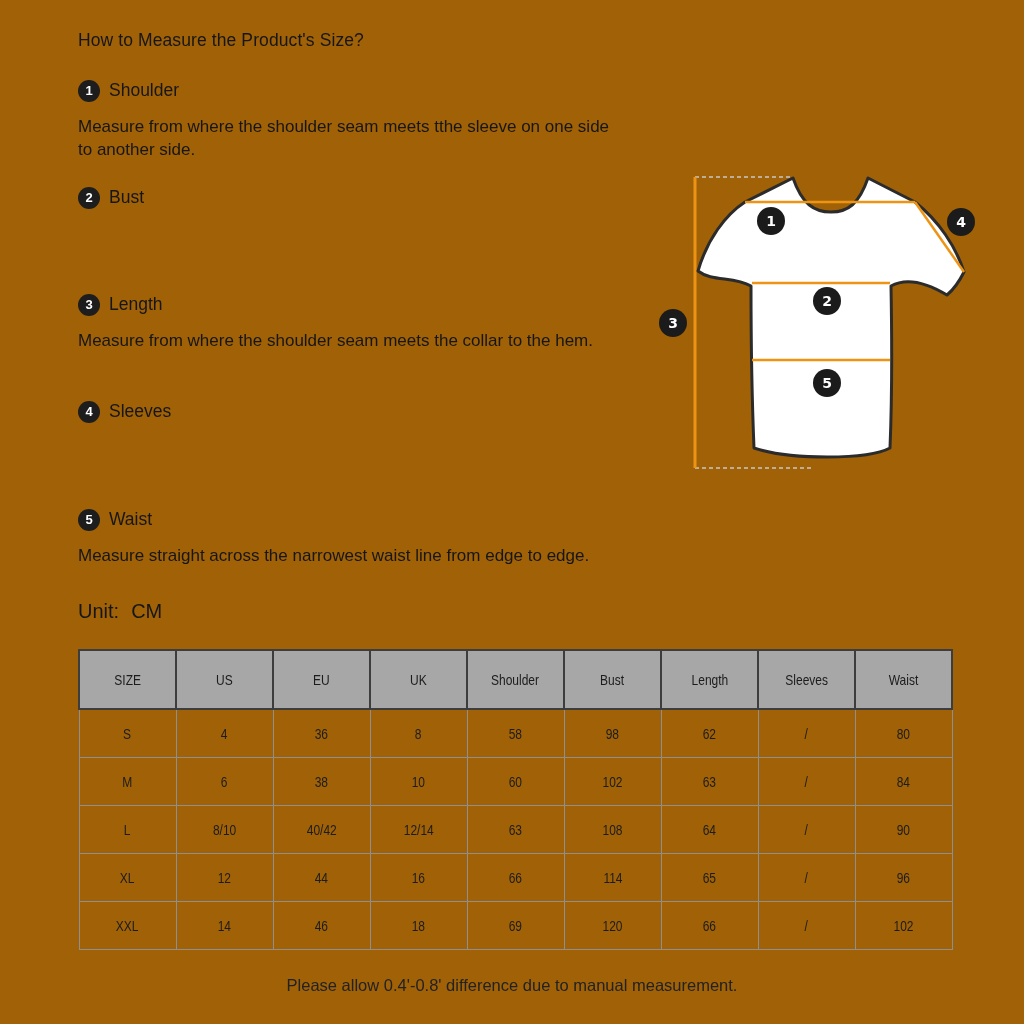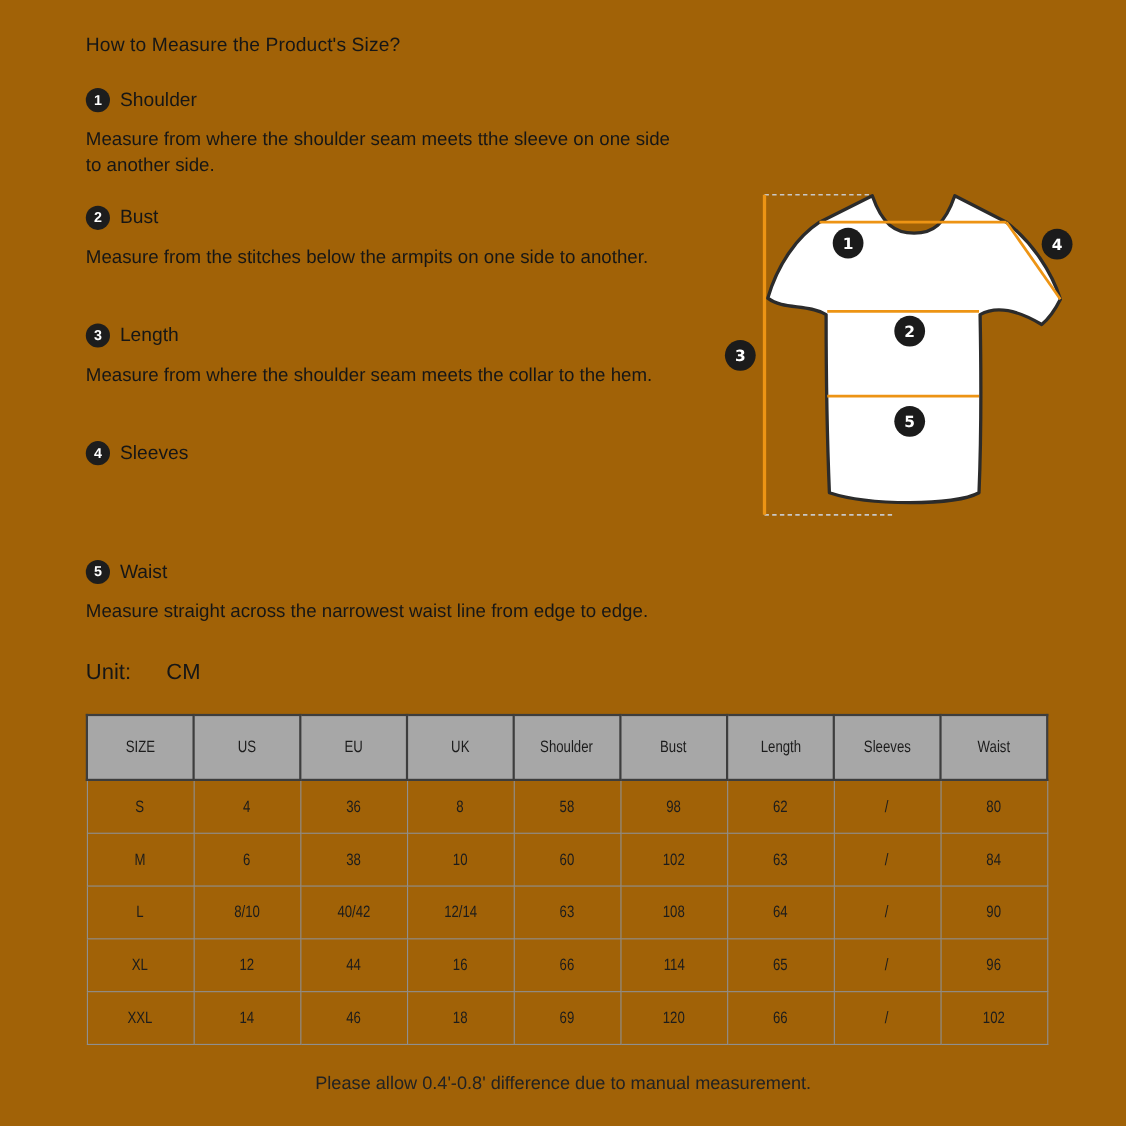--- a/index.html
+++ b/index.html
@@ -9,21 +9,21 @@
   .page-title{position:absolute;left:78px;top:30px;font-size:17.5px;letter-spacing:.1px;}
 
   .inst{position:absolute;left:78px;width:548px;}
   .inst-head{display:flex;align-items:center;gap:9px;height:23px;}
   .badge{flex:0 0 auto;width:22px;height:22px;border-radius:50%;background:#1d1d1d;color:#ffffff;
          font-size:13px;font-weight:bold;display:inline-flex;align-items:center;justify-content:center;}
   .inst-label{font-size:17.5px;}
   .desc{margin:14px 0 0 0;font-size:17px;line-height:22.5px;}
 
   .unit{position:absolute;left:78px;top:600px;font-size:20px;}
-  .unit .val{margin-left:32px;}
+  .unit .val{margin-left:12px;}
 
   .diagram{position:absolute;left:650px;top:160px;width:360px;height:330px;}
 
   table.size-table{position:absolute;left:78px;top:649px;width:875px;table-layout:fixed;border-collapse:collapse;}
   .size-table th{height:55px;background:#A7A7A7;border:2px solid #3d3d3d;font-weight:normal;font-size:15px;color:#1c1c1c;text-align:center;margin-left:12px;}
   .size-table td{height:45px;border:1px solid #8f8f8f;text-align:center;font-size:15px;color:#1c1c1c;}
   .cnd{display:inline-block;transform:scaleX(.8);transform-origin:center;white-space:nowrap;}
 
   .footer{position:absolute;left:0;top:976px;width:1024px;text-align:center;font-size:16.5px;color:#222;}
 
@@ -42,21 +42,20 @@
       <span class="inst-label">Shoulder</span>
     </div>
     <p class="desc">Measure from where the shoulder seam meets tthe sleeve on one side to another side.</p>
   </div>
 
   <div class="inst" style="top:186px">
     <div class="inst-head">
       <span class="badge">2</span>
       <span class="inst-label">Bust</span>
     </div>
-    <p class="desc">Measure from the stitches below the armpits on one side to another.</p>
   </div>
 
   <div class="inst" style="top:293px">
     <div class="inst-head">
       <span class="badge">3</span>
       <span class="inst-label">Length</span>
     </div>
     <p class="desc">Measure from where the shoulder seam meets the collar to the hem.</p>
   </div>
 

